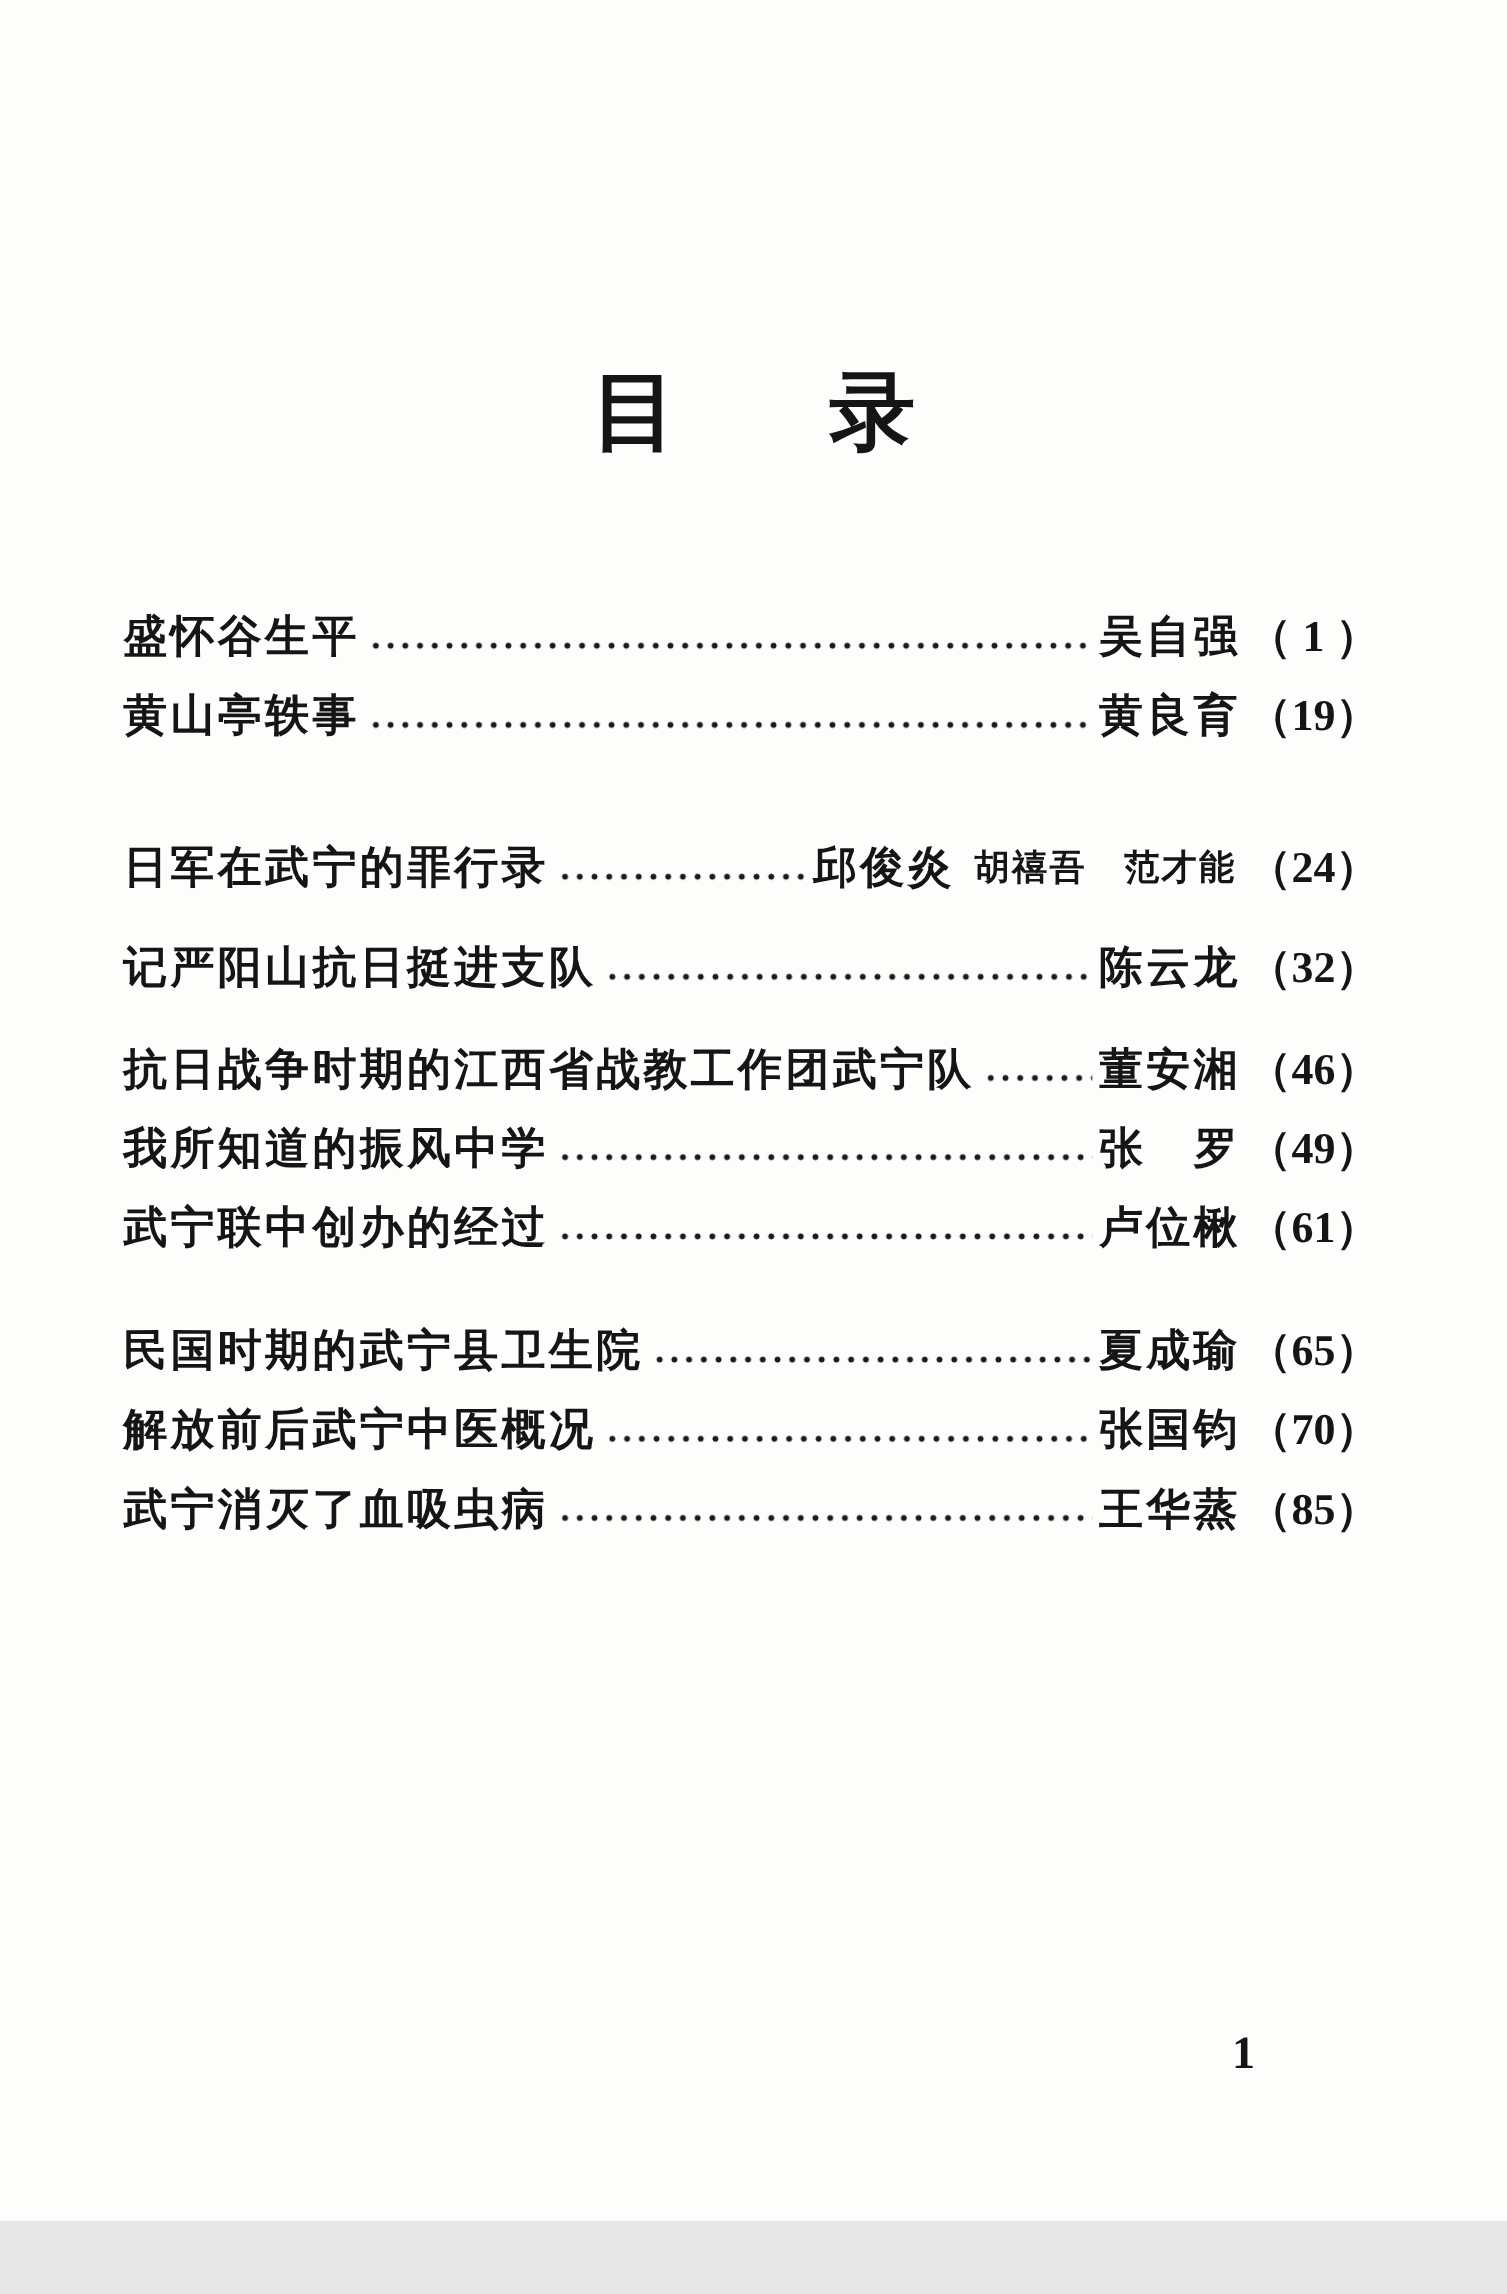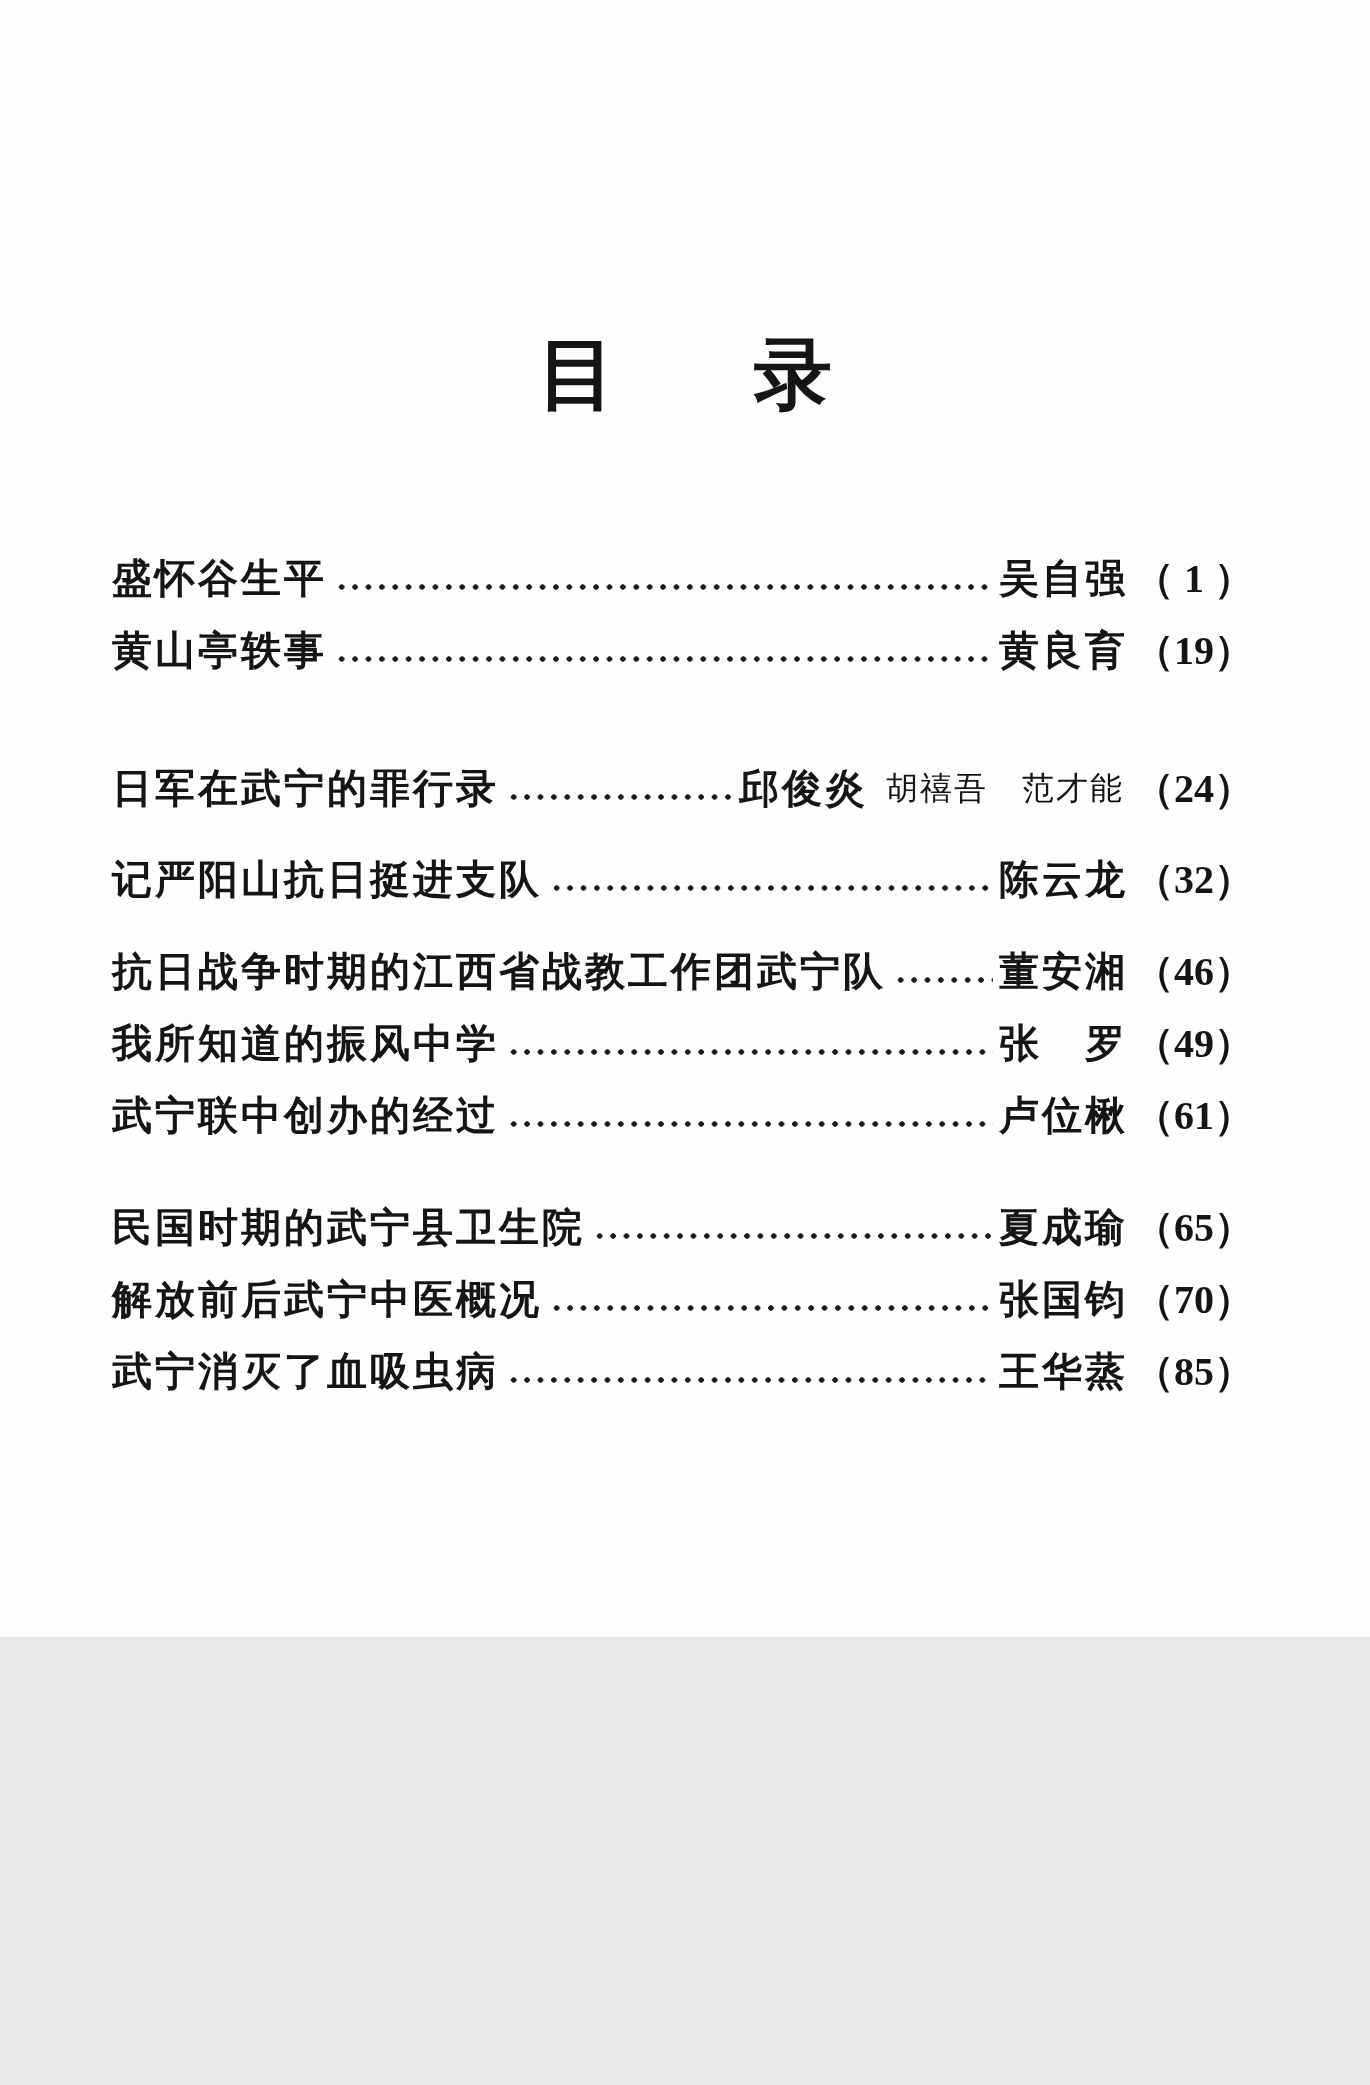--- a/index.html
+++ b/index.html
@@ -3,21 +3,21 @@
 <meta charset="utf-8">
 <style>
   html, body {
     margin: 0;
     padding: 0;
     background: #e8e8e8;
   }
   .page {
     position: relative;
     width: 1370px;
-    height: 1637px;
+    height: 2019px;
     margin: 0 auto;
     background: #fdfdfc;
     color: #151515;
     font-family: "Liberation Serif", "DejaVu Serif", serif;
     overflow: hidden;
   }
   
   .doc-title-wrap {
     padding-top: 336px;
     text-align: center;
@@ -70,21 +70,21 @@
     flex: 0 0 auto;
     width: 128px;
     text-align: center;
     letter-spacing: 0;
   }
   .coauthors {
     display: flex;
     flex-direction: column;
     justify-content: center;
     font-size: 32px;
-    font-weight: normal;
+    font-weight: bold;
     letter-spacing: 2px;
     line-height: 50px;
     margin: 0 6px 0 16px;
   }
   
   .folio {
     position: absolute;
     top: 1846px;
     left: 1120px;
     font-size: 42px;

